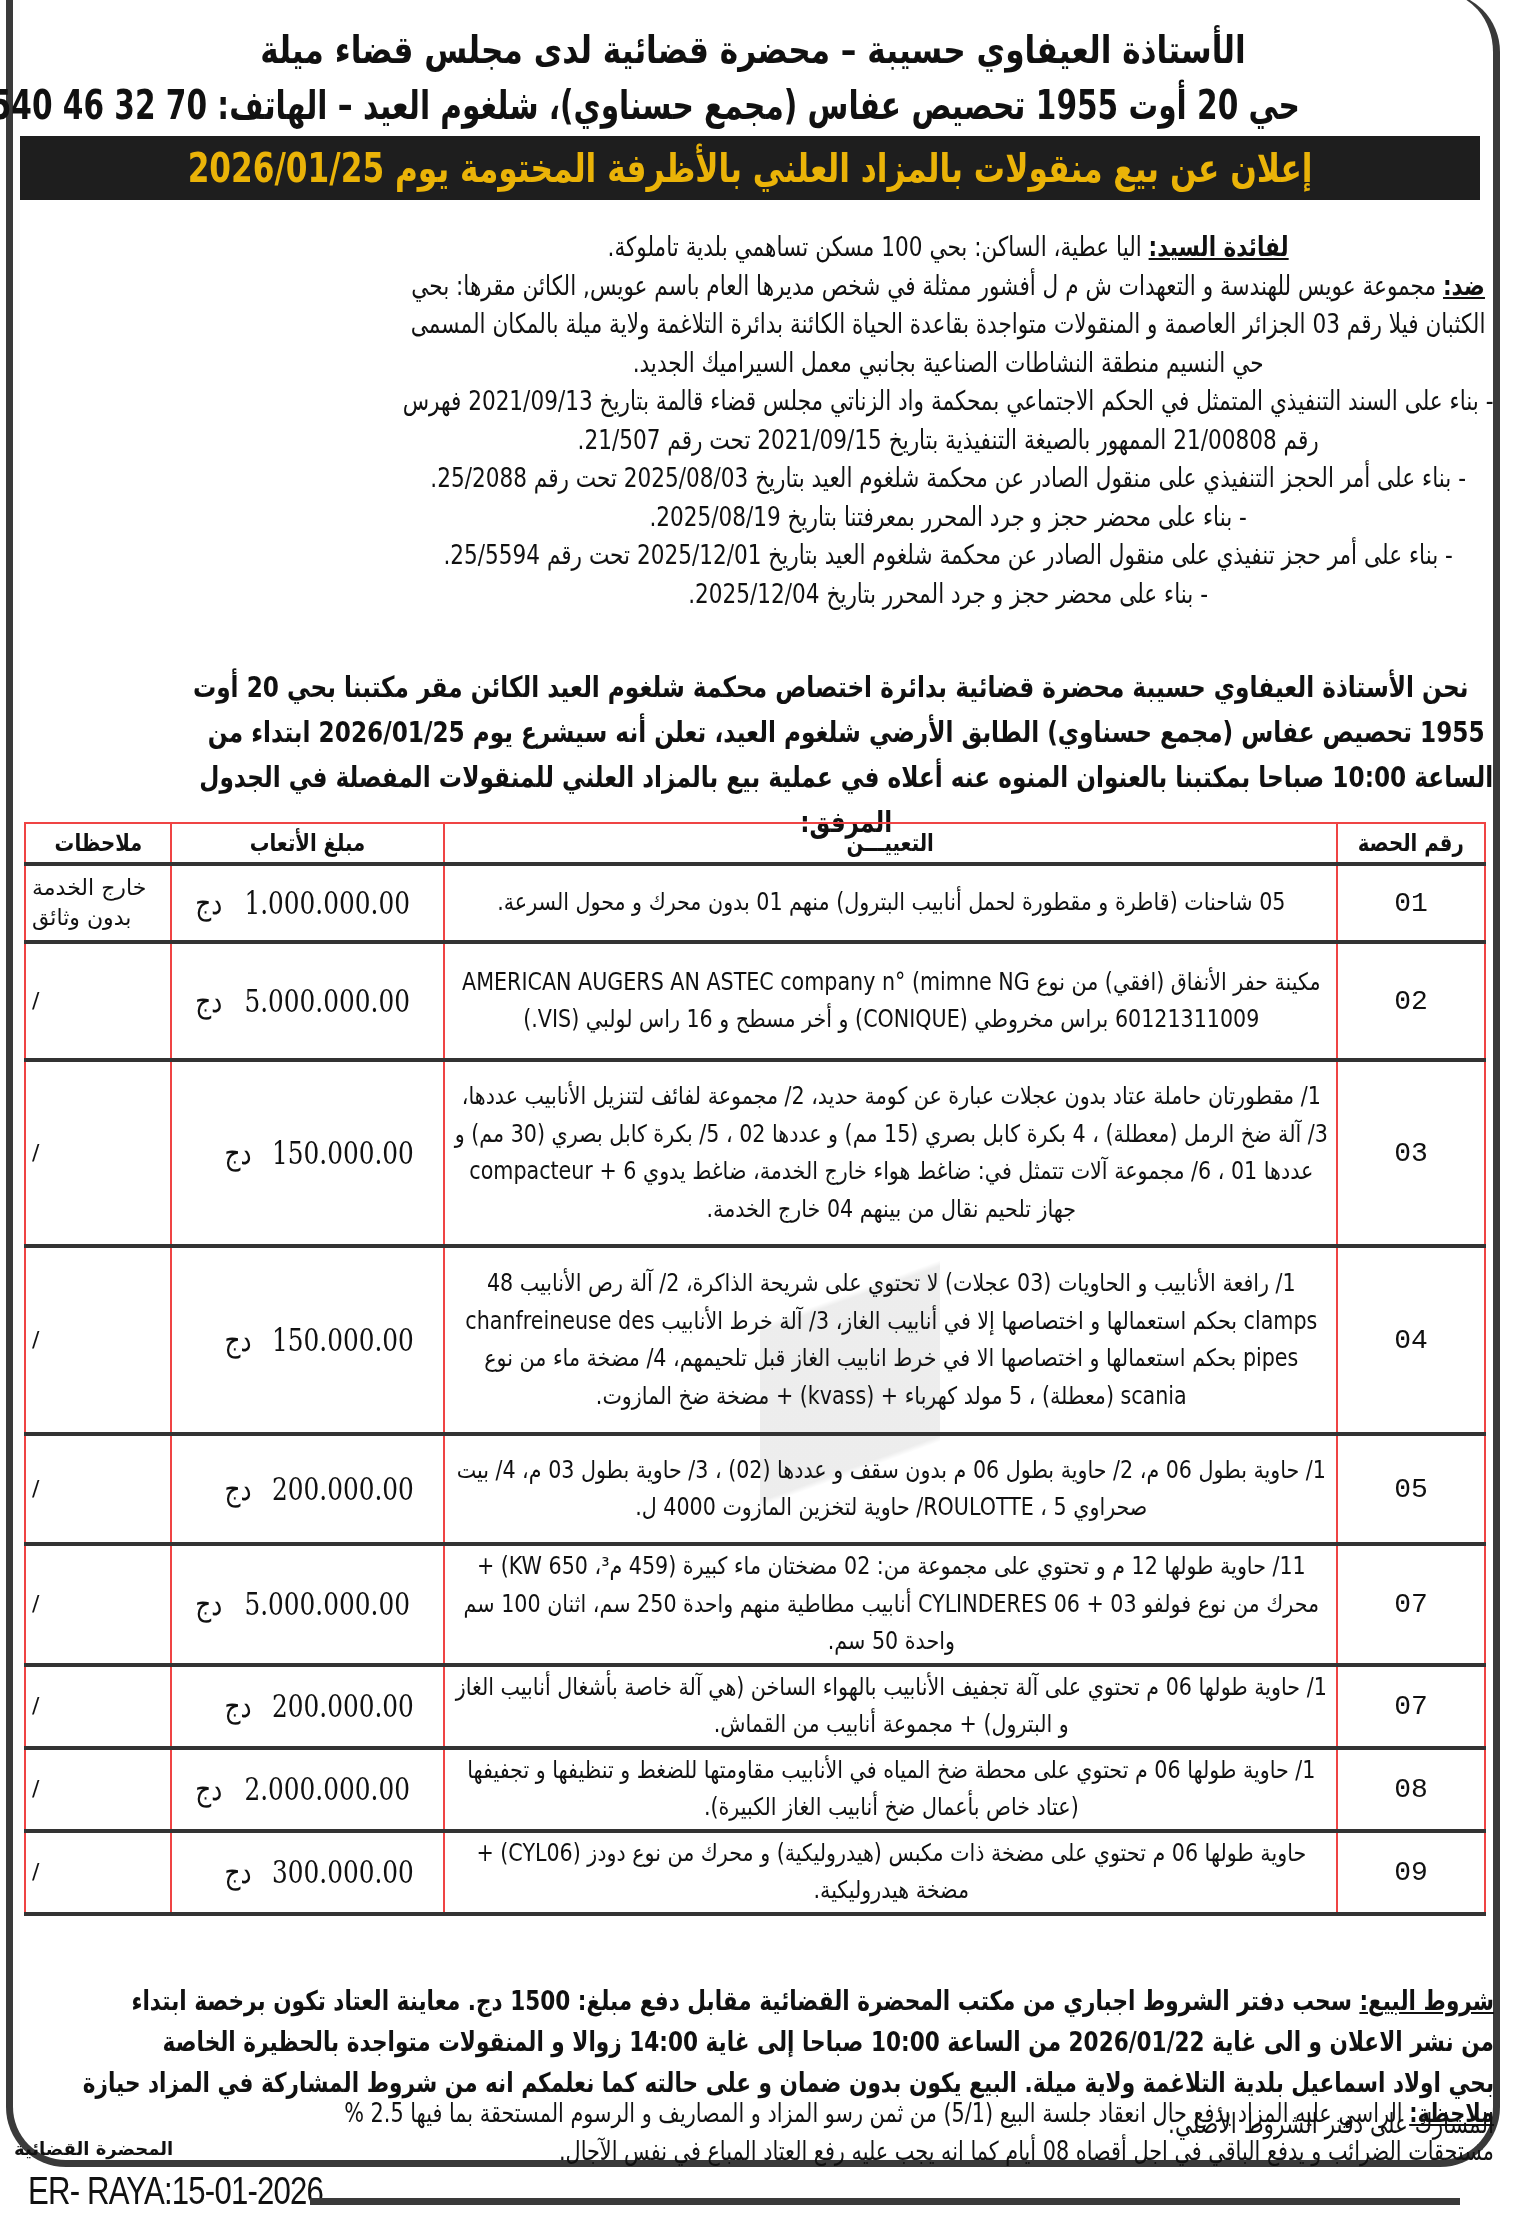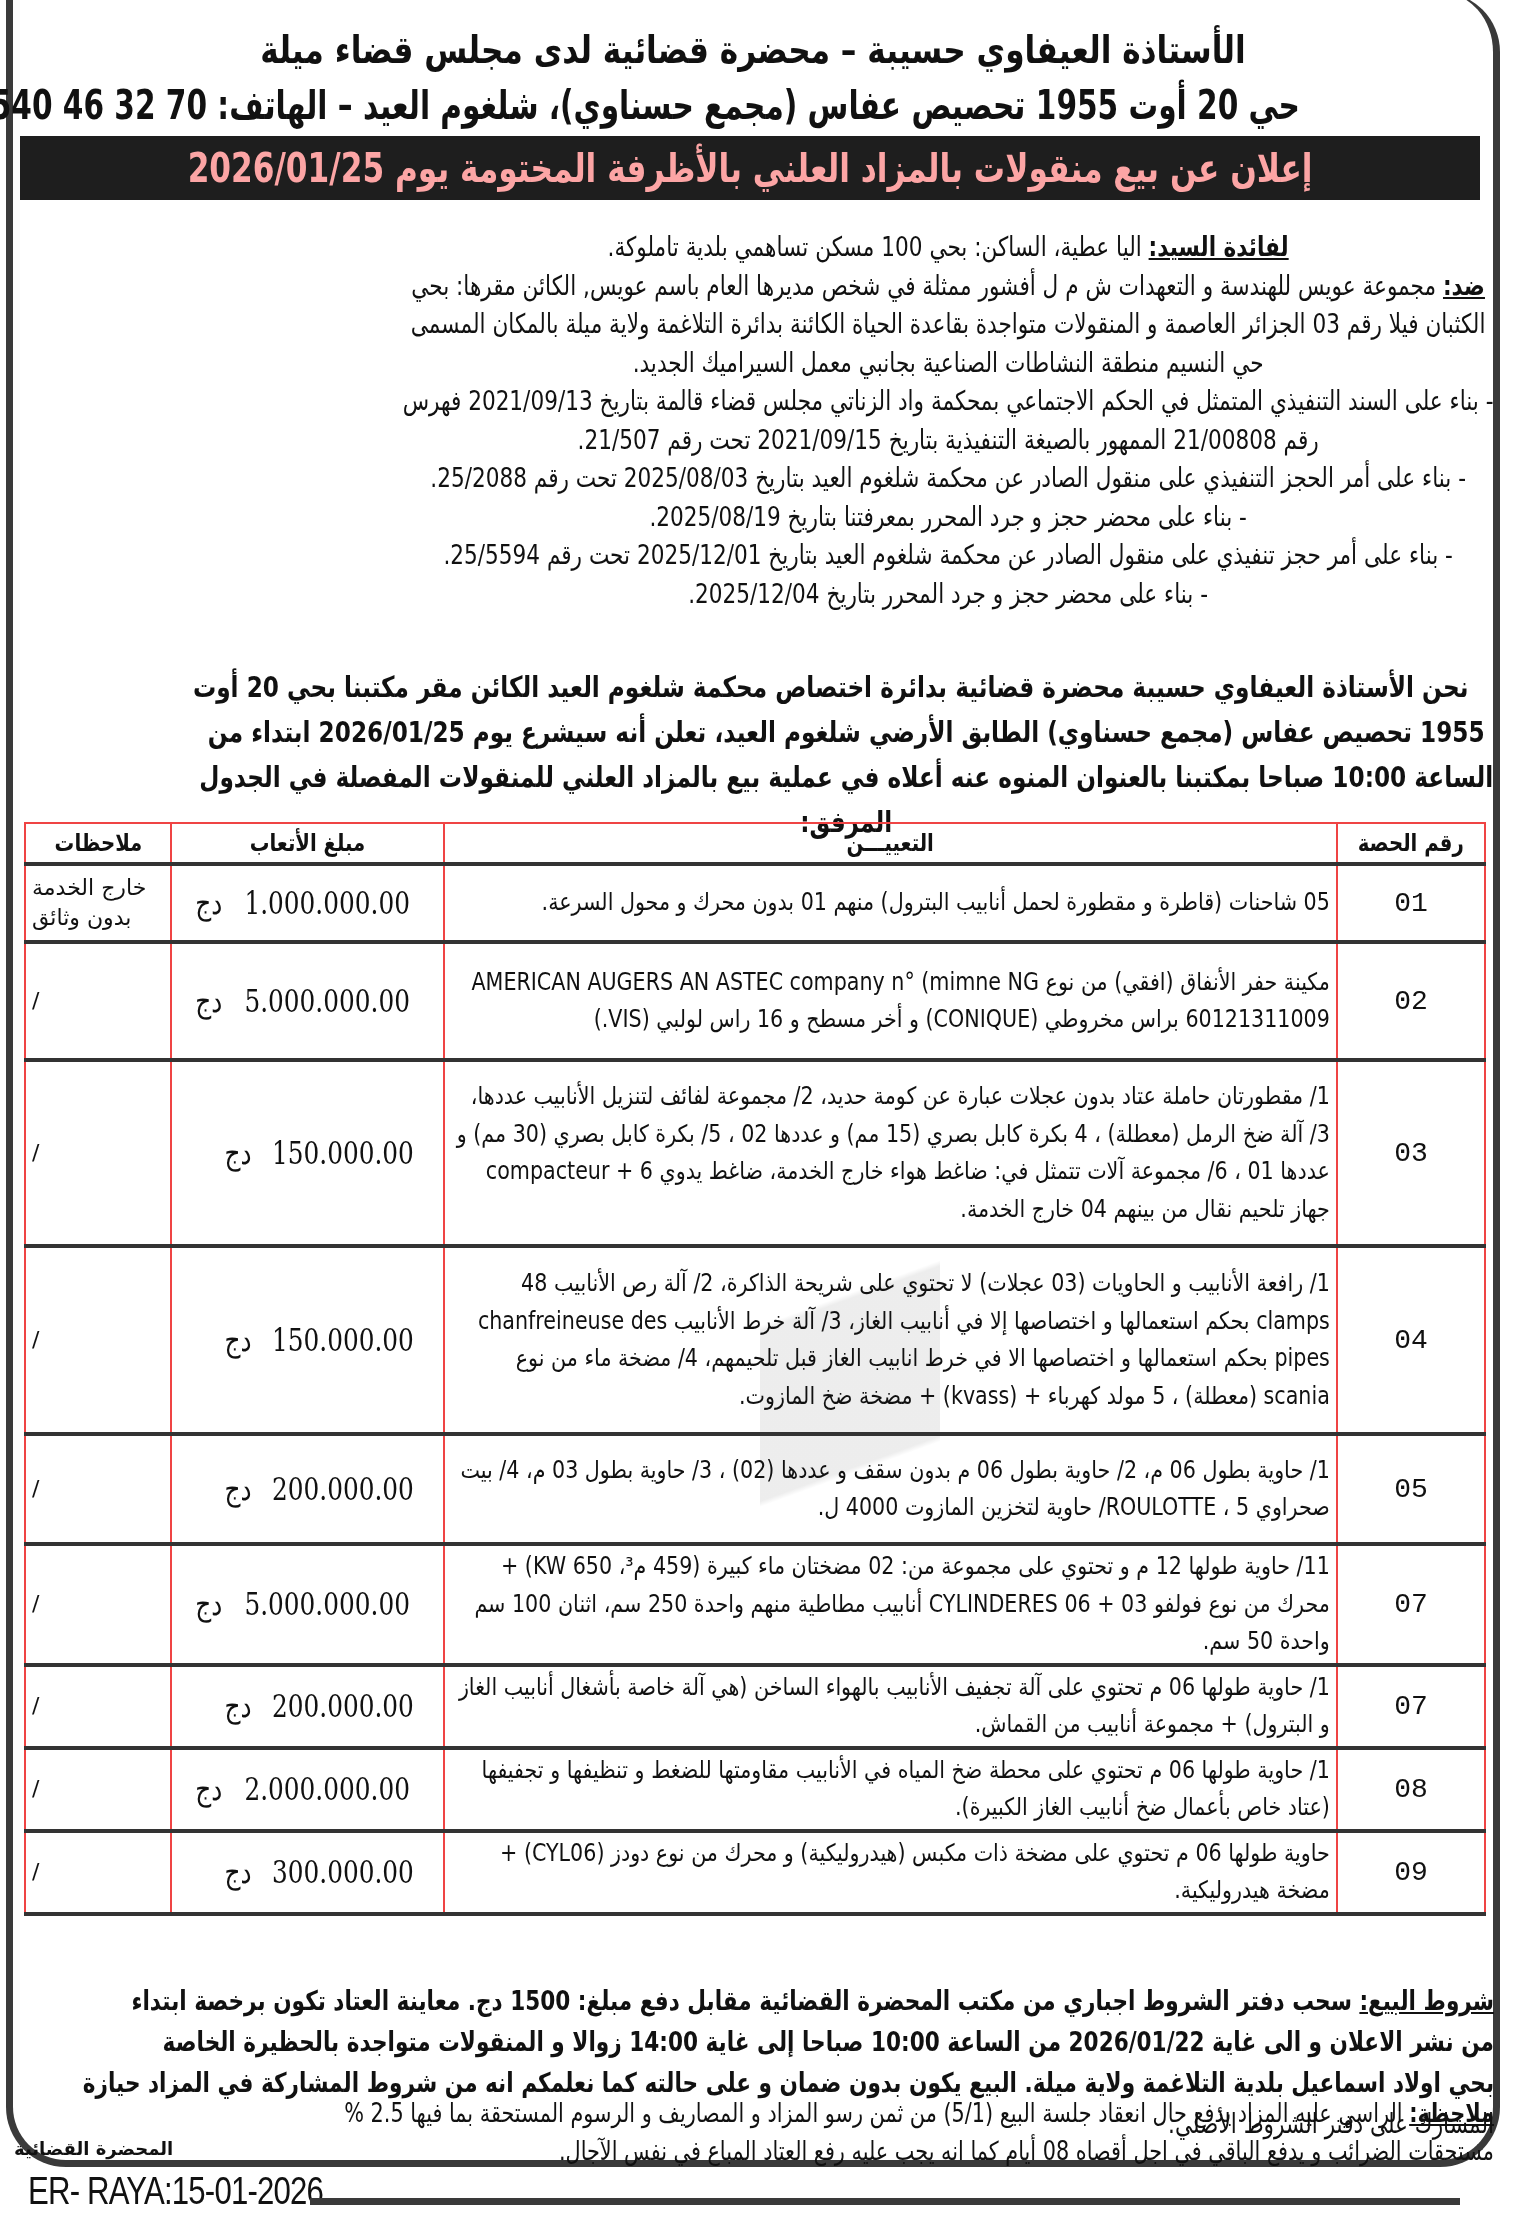--- a/index.html
+++ b/index.html
@@ -9,36 +9,36 @@
            border:7px solid #3a3a3a; border-radius:0 60px 60px 60px; border-top:none;
            box-sizing:border-box; }
   .content { position:absolute; left:14px; top:0; width:1478px; direction:rtl; }
   .hdr1 { position:absolute; top:28px; left:0; right:0; text-align:center;
           font-family:"DejaVu Sans",sans-serif; font-weight:bold; font-size:38px;
           letter-spacing:-1px; transform:scaleX(0.82); transform-origin:center; white-space:nowrap; }
   .hdr2 { position:absolute; top:82px; left:0; right:0; text-align:center;
           font-family:"DejaVu Sans",sans-serif; font-weight:bold; font-size:40px;
           transform:scaleX(0.74); transform-origin:center; white-space:nowrap; }
   .banner { position:absolute; top:136px; left:20px; width:1460px; height:64px;
-            background:#1e1e1e; color:#fca5a5; text-align:center; }
+            background:#1e1e1e; color:#eab308; text-align:center; }
   .banner span { display:inline-block; font-family:"DejaVu Sans",sans-serif; font-weight:bold;
                  font-size:40px; line-height:64px; transform:scaleX(0.78); white-space:nowrap; }
   .line { display:block; white-space:nowrap; transform:scaleX(0.8); transform-origin:right top;
           font-family:"DejaVu Sans",sans-serif; font-size:27px; line-height:38.5px; }
   .line.bold { font-weight:bold; font-size:29px; line-height:45px; }
   .u { text-decoration:underline; font-weight:bold; }
   .lineblock { position:absolute; right:36px; direction:rtl; text-align:center;margin-top:25px; }
   table.lots { position:absolute; top:822px; left:24px; width:1462px; border-collapse:collapse;
                direction:rtl; font-family:"DejaVu Sans",sans-serif; }
   table.lots td, table.lots th { border:2px solid #ef4444; padding:2px 6px; vertical-align:middle; }
   table.lots tr { border-bottom:4px solid #333; }
   th { font-weight:bold; font-size:24px; height:34px; }
   th span, td span.sx { display:inline-block; transform:scaleX(0.82); white-space:nowrap; }
   td.num { width:134px; text-align:center; font-family:Liberation Mono, monospace; font-size:28px; }
-  td.desc { font-size:24px; line-height:37.5px; text-align:right; padding-right:20px; }
+  td.desc { font-size:24px; line-height:37.5px; text-align:center; padding-right:20px; }
   td.desc .dsx { display:block; transform:scaleX(0.86); transform-origin:right; width:116%;
                  margin-left:-16%; }
   td.amt { width:222px; text-align:right; font-family:"DejaVu Serif",serif; font-size:32px; white-space:nowrap; }
   td.amt span { display:inline-block; transform:scaleX(0.88); }
   td.note { width:132px; text-align:left; font-size:22px; line-height:30px; }
   .footer-lines { position:absolute; right:36px; top:1932px; width:1450px; direction:rtl;margin-top:48px; }
   .footer-lines .line { font-size:27px; line-height:41px; font-weight:bold; }
   .remark { position:absolute; right:36px; top:2094px; width:1450px; direction:rtl; }
   .remark .line { font-size:26px; line-height:38px; }
   .office-sig { position:absolute; left:14px; top:2138px; font-family:"DejaVu Sans",sans-serif;

